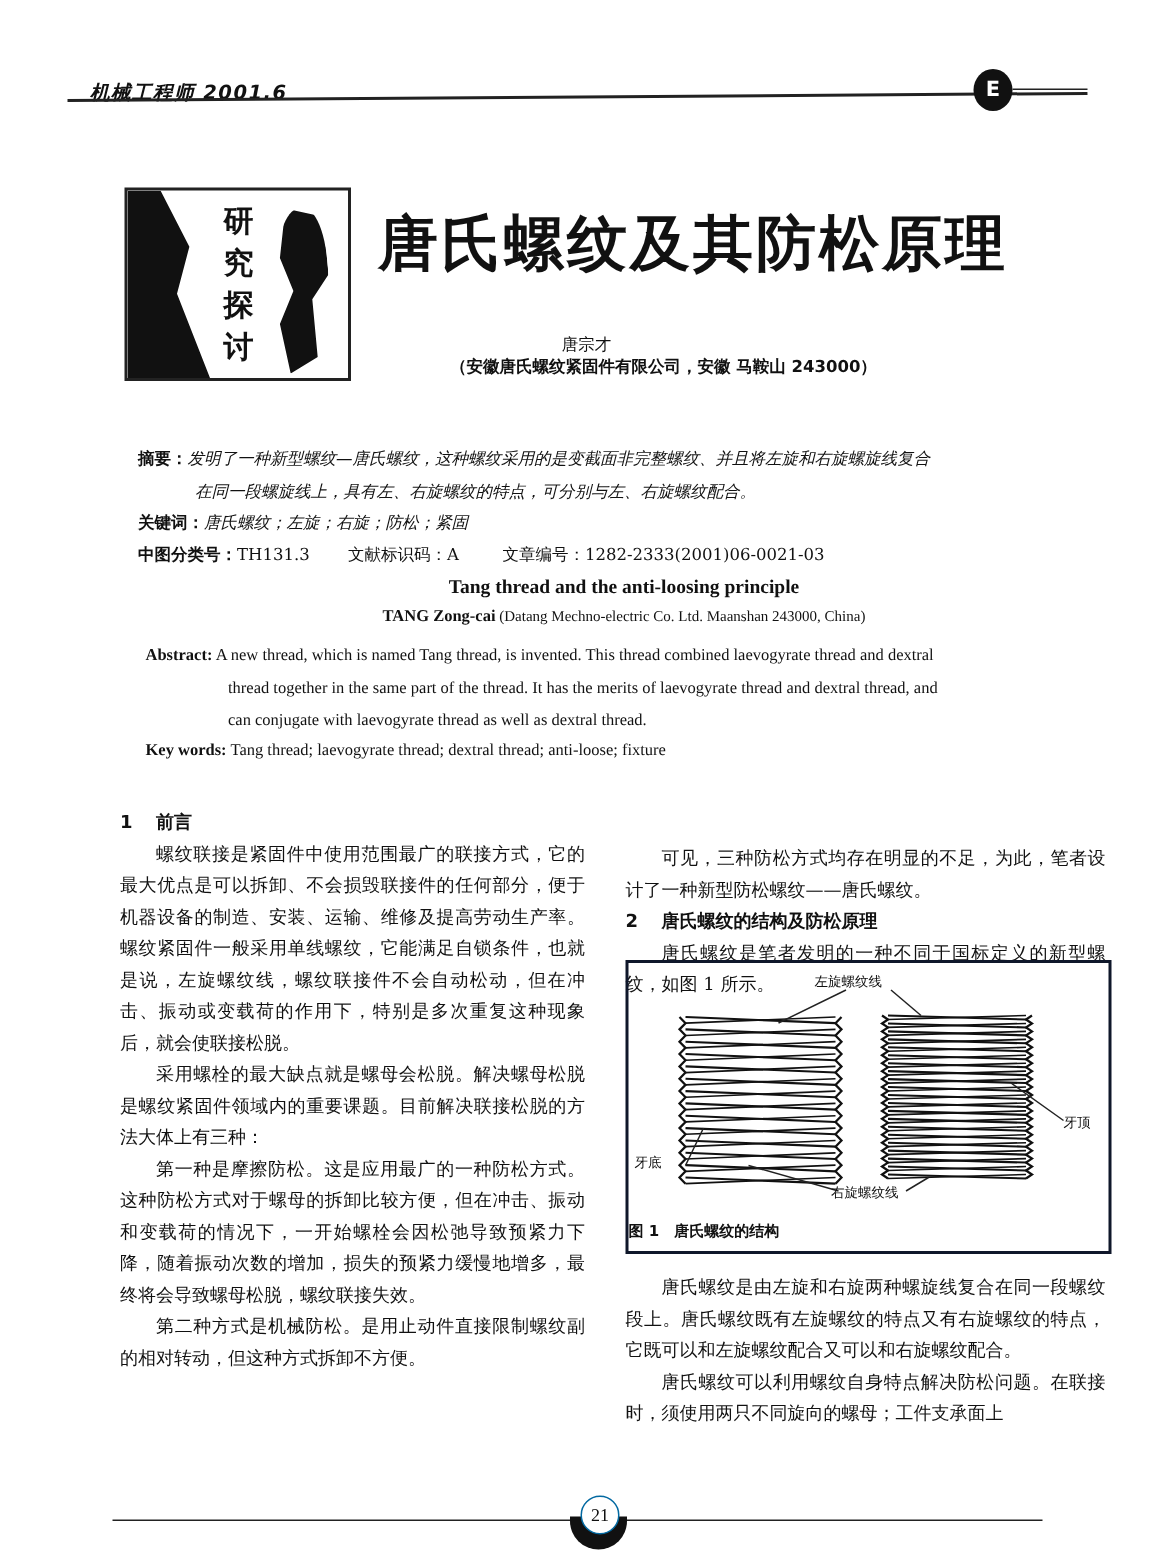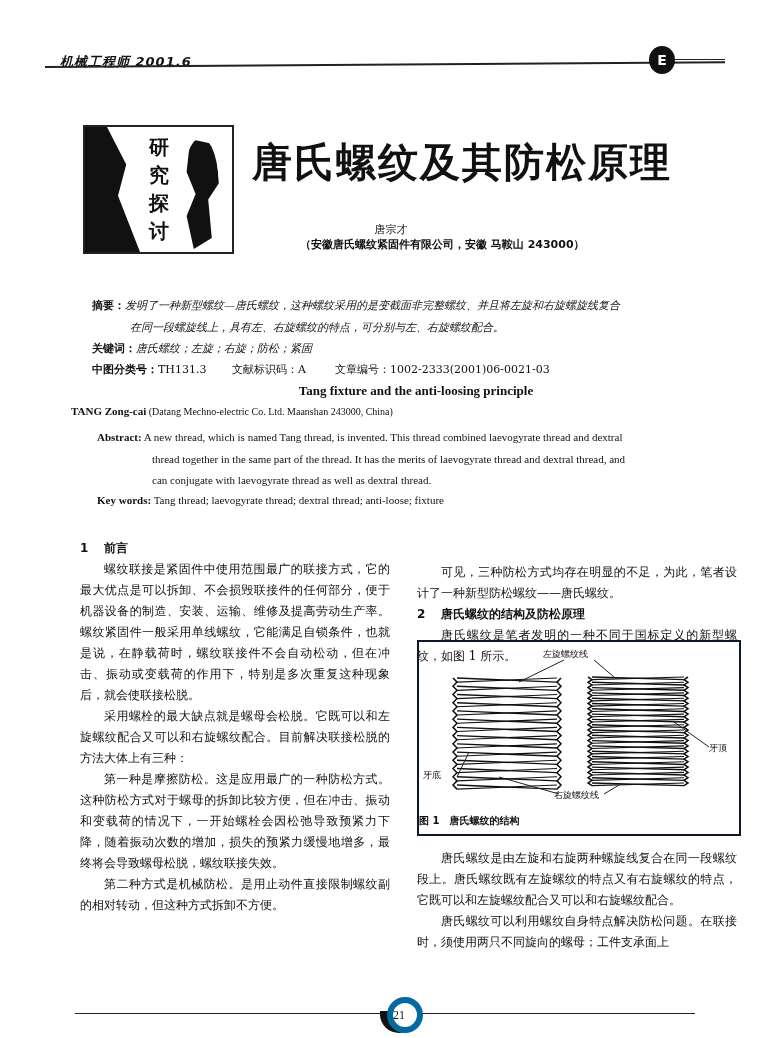--- a/index.html
+++ b/index.html
@@ -14,38 +14,38 @@
   .banner { left:83px; top:125px; width:147px; height:125px; border:2px solid #222; background:#fff; overflow:hidden; }
   .banner .dark { position:absolute; left:0; top:0; width:55px; height:125px; background:#111; clip-path:polygon(0 0,40% 0,75% 30%,60% 55%,100% 100%,0 100%); }
   .banner .blob { position:absolute; left:98px; top:12px; width:36px; height:110px; background:#111; border-radius:45% 45% 30% 30%; clip-path:polygon(20% 0,90% 5%,100% 40%,70% 55%,80% 90%,30% 100%,10% 70%,35% 50%,10% 30%); }
   .banner .vtext { position:absolute; left:62px; top:6px; width:24px; font:bold 20px "DejaVu Sans", sans-serif; line-height:28px; text-align:center; }
   .title { left:252px; top:135px; font:900 40px "DejaVu Sans", sans-serif; letter-spacing:2px; }
   .author { left:0; width:782px; top:222px; text-align:center; font-size:11px; box-sizing:border-box; }
   .affil { left:300px; top:237px; font-size:11px; font-weight:bold; font-family:"DejaVu Sans", sans-serif; }
   .line { font-size:11px; white-space:nowrap; }
   .b { font-weight:bold; font-family:"DejaVu Sans", sans-serif; }
   .en-title { left:0; width:782px; text-align:center; top:383px; font:bold 13px "Liberation Serif", serif; padding-left:50px; box-sizing:border-box; }
-  .en-author { left:0; width:782px; top:405px; font:10px "Liberation Serif", serif; padding-left:71px; box-sizing:border-box; }
+  .en-author { left:0; width:782px; text-align:center; top:405px; font:10px "Liberation Serif", serif; padding-left:50px; box-sizing:border-box; }
   .en-author b { font-size:11px; }
   .en { font-family:"Liberation Serif", serif; font-size:11px; white-space:nowrap; }
   .col { font-size:12px; line-height:21px; }
   .col p { margin:0; text-align:justify; text-indent:2em; }
   .col h3 { margin:0; font:bold 12px "DejaVu Sans", sans-serif; line-height:21px; }
   .col h3 .num { display:inline-block; width:24px; }
   .colL { left:80px; top:538px; width:310px; }
   .colR { left:417px; top:538px; width:320px;margin-top:24px; }
   .figure { left:417px; top:640px; width:320px; height:192px; border:2px solid #0f172a; }
   .figure .cap { position:absolute; left:0; width:100%; top:172px; text-align:left; font:bold 10px "DejaVu Sans", sans-serif; }
   .figure .lbl { position:absolute; font-size:9px; }
   .colR2 { left:417px; top:848px; width:320px; }
   .ftr-line { left:75px; top:1013px; width:620px; height:1px; background:#222; }
   .pg { left:380px; top:995px; width:38px; height:38px; }
   .pg .half { position:absolute; left:0; top:16px; width:38px; height:22px; background:#111; border-radius:0 0 19px 19px; }
-  .pg .num { position:absolute; left:7px; top:2px; width:24px; height:24px; border:6px solid #0369a1; border-radius:50%; background:#fff;
-             font:12px "Liberation Serif", serif; text-align:left; line-height:24px; }
+  .pg .num { position:absolute; left:7px; top:2px; width:24px; height:24px; border:1px solid #0369a1; border-radius:50%; background:#fff;
+             font:12px "Liberation Serif", serif; text-align:center; line-height:24px; }
 </style>
 </head>
 <body>
 
 <div class="abs journal">机械工程师 2001.6</div>
 <div class="abs hdr-line"></div>
 <div class="abs e-badge">E</div>
 <div class="abs e-tail"></div>
 
 <div class="abs banner">
@@ -70,40 +70,40 @@
 <div class="abs line" style="left:92px;top:341px;">
   <span class="b">关键词：</span><span style="font-style:italic">唐氏螺纹；左旋；右旋；防松；紧固</span>
 </div>
 <div class="abs line" style="left:92px;top:362px;">
   <span class="b">中图分类号：</span><span>TH131.3</span>
 </div>
 <div class="abs line" style="left:232px;top:362px;">
   <span>文献标识码：</span><span>A</span>
 </div>
 <div class="abs line" style="left:335px;top:362px;">
-  <span>文章编号：</span><span>1002-2333(2001)06-0021-03</span>
-</div>
-
-<div class="abs en-title">Tang fixture and the anti-loosing principle</div>
+  <span>文章编号：</span><span>1282-2333(2001)06-0021-03</span>
+</div>
+
+<div class="abs en-title">Tang thread and the anti-loosing principle</div>
 <div class="abs en-author">
   <b>TANG Zong-cai</b> <span>(Datang Mechno-electric Co. Ltd. Maanshan 243000, China)</span>
 </div>
 <div class="abs en" style="left:97px;top:431px;">
   <b>Abstract:</b> <span>A new thread, which is named Tang thread, is invented. This thread combined laevogyrate thread and dextral</span>
 </div>
 <div class="abs en" style="left:152px;top:453px;">thread together in the same part of the thread. It has the merits of laevogyrate thread and dextral thread, and</div>
 <div class="abs en" style="left:152px;top:474px;">can conjugate with laevogyrate thread as well as dextral thread.</div>
 <div class="abs en" style="left:97px;top:494px;">
   <b>Key words:</b> <span>Tang thread; laevogyrate thread; dextral thread; anti-loose; fixture</span>
 </div>
 
 <div class="abs col colL">
   <h3><span class="num">1</span><span>前言</span></h3>
-  <p>螺纹联接是紧固件中使用范围最广的联接方式，它的最大优点是可以拆卸、不会损毁联接件的任何部分，便于机器设备的制造、安装、运输、维修及提高劳动生产率。螺纹紧固件一般采用单线螺纹，它能满足自锁条件，也就是说，在静载荷时，螺纹联接件不会自动松动，但在冲击、振动或变载荷的作用下，特别是多次重复这种现象后，就会使联接松脱。</p>
-  <p>采用螺栓的最大缺点就是螺母会松脱。它既可以和左旋螺纹配合又可以和右旋螺纹配合。目前解决联接松脱的方法大体上有三种：</p>
+  <p>螺纹联接是紧固件中使用范围最广的联接方式，它的最大优点是可以拆卸、不会损毁联接件的任何部分，便于机器设备的制造、安装、运输、维修及提高劳动生产率。螺纹紧固件一般采用单线螺纹，它能满足自锁条件，也就是说，左旋螺纹线，螺纹联接件不会自动松动，但在冲击、振动或变载荷的作用下，特别是多次重复这种现象后，就会使联接松脱。</p>
+  <p>采用螺栓的最大缺点就是螺母会松脱。解决螺母松脱是螺纹紧固件领域内的重要课题。目前解决联接松脱的方法大体上有三种：</p>
   <p>第一种是摩擦防松。这是应用最广的一种防松方式。这种防松方式对于螺母的拆卸比较方便，但在冲击、振动和变载荷的情况下，一开始螺栓会因松弛导致预紧力下降，随着振动次数的增加，损失的预紧力缓慢地增多，最终将会导致螺母松脱，螺纹联接失效。</p>
   <p>第二种方式是机械防松。是用止动件直接限制螺纹副的相对转动，但这种方式拆卸不方便。</p>
 </div>
 
 <div class="abs col colR">
   <p>可见，三种防松方式均存在明显的不足，为此，笔者设计了一种新型防松螺纹——唐氏螺纹。</p>
   <h3><span class="num">2</span><span>唐氏螺纹的结构及防松原理</span></h3>
   <p>唐氏螺纹是笔者发明的一种不同于国标定义的新型螺纹，如图 1 所示。</p>
 </div>
 

